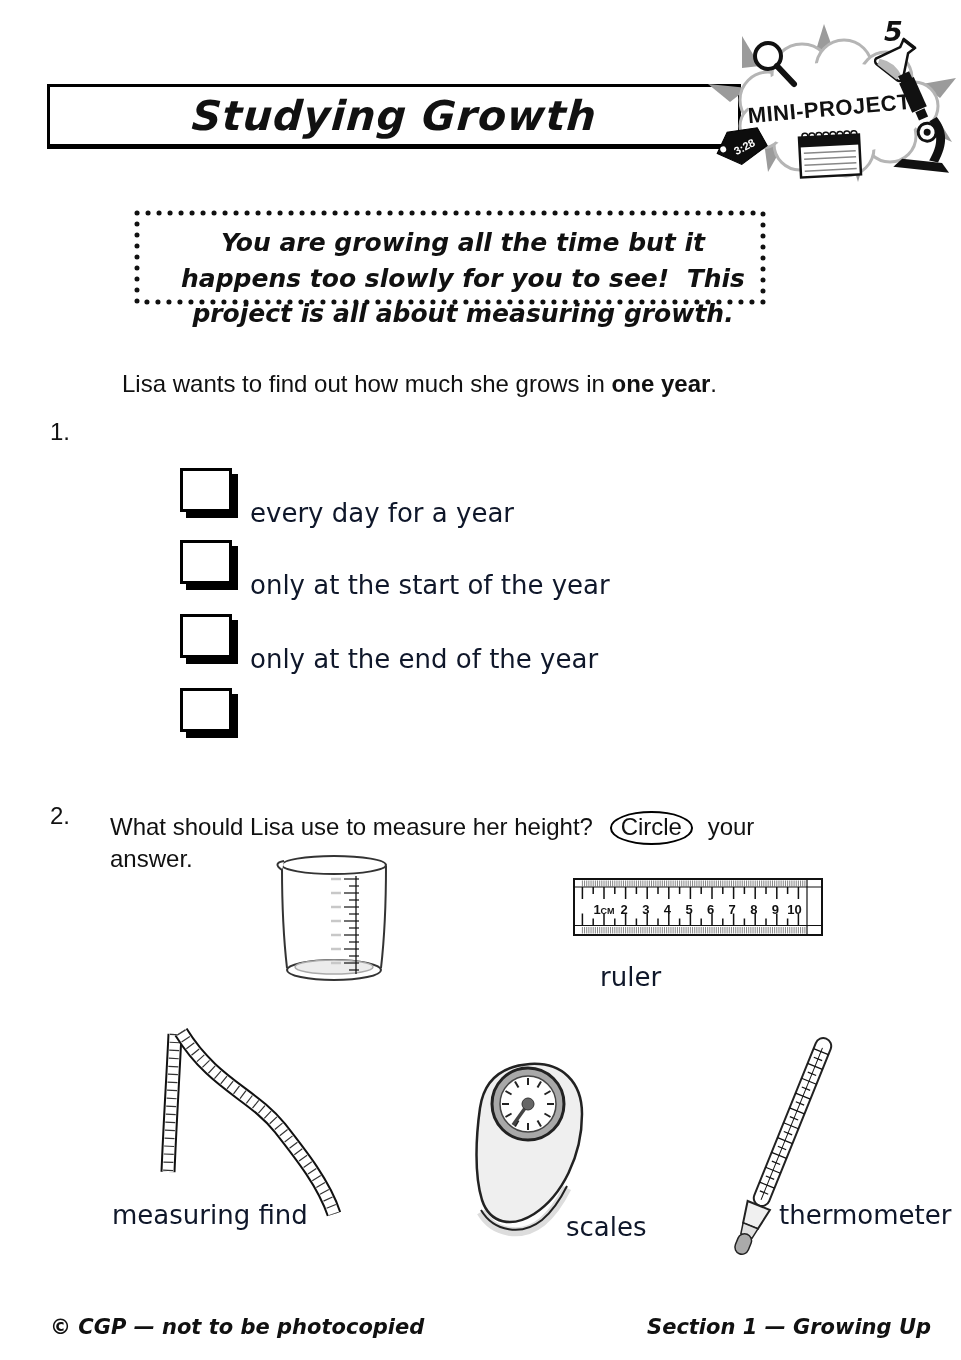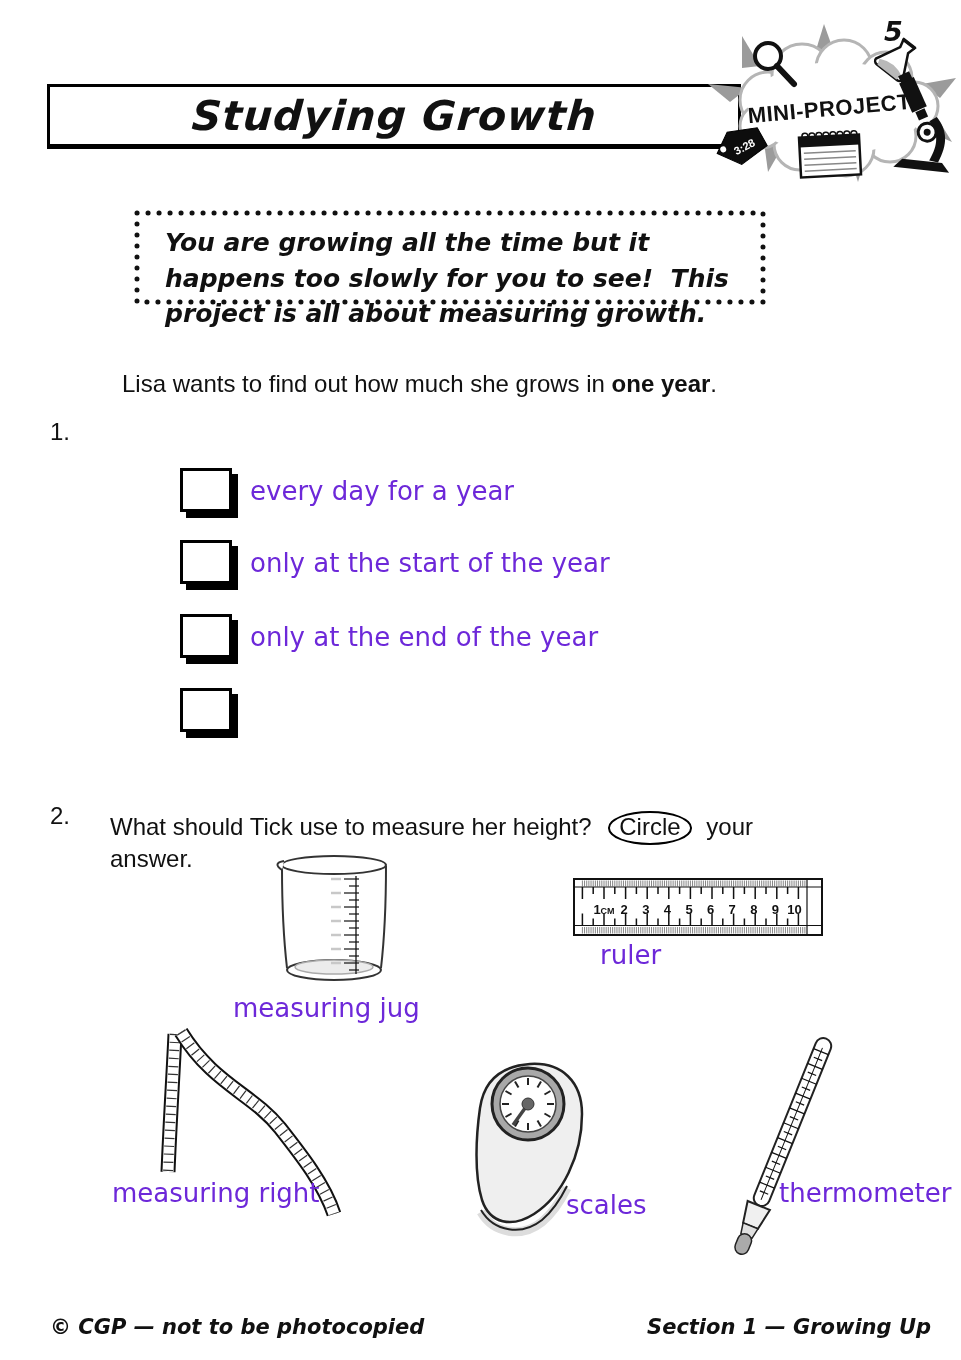--- a/index.html
+++ b/index.html
@@ -8,27 +8,27 @@
   .abs{position:absolute;}
 
   
   #page-number{left:884px;top:16px;font:italic 700 27px "DejaVu Sans",sans-serif;}
   #title-box{left:47px;top:84px;width:688px;height:57px;border:3px solid #000;
              border-bottom-width:5px;background:#fff;display:flex;align-items:center;justify-content:center;}
   #title-text{font:italic 700 41px "DejaVu Sans",sans-serif;letter-spacing:1px;transform:skewX(-4deg);}
 
   
   #intro-box{left:133px;top:209px;width:634px;height:97px;}
-  #intro-text{left:32px;top:16px;width:584px;font:italic 700 25px "DejaVu Sans",sans-serif;
-              line-height:1.42;white-space:pre-wrap;}
+  #intro-text{left:38px;top:16px;width:584px;font:italic 700 25px "DejaVu Sans",sans-serif;
+              line-height:1.42;white-space:pre-wrap;text-align:center;}
 
   
   .body-text{font:400 24px "Liberation Sans",sans-serif;white-space:pre-wrap;}
   .q-num{font:400 24px "Liberation Sans",sans-serif;}
-  .hand{font:400 26px "DejaVu Sans",sans-serif;color:#6d28d9;}
+  .hand{font:400 26px "DejaVu Sans",sans-serif;color:#0f172a;margin-top:22px;}
 
   .checkbox{width:46px;height:38px;background:#fff;border:3px solid #000;box-shadow:6px 6px 0 #000;}
 
   #circle-oval{display:inline-block;border:2.5px solid #000;border-radius:50%;
                padding:0 9px 2px 9px;margin:9px 8px 0 10px;line-height:1.15;}
 
   .item-label{}
   .ruler-num{font:700 13px "Liberation Sans",sans-serif;fill:#111;}
   .ruler-num.cm{font-variant:small-caps;}
   #footer-left,#footer-right{font:italic 700 21px "DejaVu Sans",sans-serif;text-align:center;}
@@ -141,21 +141,21 @@
 
   <div class="abs checkbox" style="left:180px;top:540px;"></div>
   <div class="abs hand" style="left:250px;top:548px;">only at the start of the year</div>
 
   <div class="abs checkbox" style="left:180px;top:614px;"></div>
   <div class="abs hand" style="left:250px;top:622px;">only at the end of the year</div>
 
   <div class="abs checkbox" style="left:180px;top:688px;"></div>
 
   <div class="abs q-num" style="left:50px;top:802px;">2.</div>
-  <div class="abs body-text" style="left:110px;top:802px;width:720px;"><span>What should Tick use to measure her height? </span><span id="circle-oval">Circle</span><span> your answer.</span></div>
+  <div class="abs body-text" style="left:110px;top:802px;width:720px;"><span>What should Lisa use to measure her height? </span><span id="circle-oval">Circle</span><span> your answer.</span></div>
 
   <svg class="abs" style="left:268px;top:850px;" width="135" height="145" viewBox="0 0 135 145">
     <ellipse cx="66" cy="120" rx="47" ry="10" fill="#fff" stroke="#333" stroke-width="2"></ellipse>
     <ellipse cx="66" cy="117" rx="39" ry="7" fill="#ececec" stroke="#aaa" stroke-width="1.5"></ellipse>
     <path d="M14,18 C14,52 16,92 19,118" fill="none" stroke="#333" stroke-width="2"></path>
     <path d="M118,16 C118,52 116,92 113,118" fill="none" stroke="#333" stroke-width="2"></path>
     <ellipse cx="66" cy="15" rx="52" ry="9" fill="#fff" stroke="#333" stroke-width="2"></ellipse>
     <path d="M16,11 Q4,13 14,20" fill="#fff" stroke="#333" stroke-width="2"></path>
     <g id="jug-ticks">
         <line x1="88" y1="26" x2="88" y2="124" stroke="#111" stroke-width="1.3"></line>
@@ -175,21 +175,20 @@
         <line x1="63" y1="85" x2="73" y2="85" stroke="#c8c8c8" stroke-width="2.5"></line>
         <line x1="81" y1="92" x2="91" y2="92" stroke="#111" stroke-width="1.2"></line>
         <line x1="76" y1="99" x2="91" y2="99" stroke="#111" stroke-width="1.2"></line>
         <line x1="63" y1="99" x2="73" y2="99" stroke="#c8c8c8" stroke-width="2.5"></line>
         <line x1="81" y1="106" x2="91" y2="106" stroke="#111" stroke-width="1.2"></line>
         <line x1="76" y1="113" x2="91" y2="113" stroke="#111" stroke-width="1.2"></line>
         <line x1="63" y1="113" x2="73" y2="113" stroke="#c8c8c8" stroke-width="2.5"></line>
         <line x1="81" y1="120" x2="91" y2="120" stroke="#111" stroke-width="1.2"></line>
       </g>
   </svg>
-  <div class="abs hand item-label" style="left:233px;top:993px;width:200px;">measuring jug</div>
 
   <svg class="abs" style="left:573px;top:878px;" width="250" height="58" viewBox="0 0 250 58">
     <rect x="1" y="1" width="248" height="56" fill="#fff" stroke="#111" stroke-width="2"></rect>
     <g id="ruler-ticks">
         <line x1="2" y1="9" x2="248" y2="9" stroke="#111" stroke-width="1"></line>
         <line x1="2" y1="47.5" x2="248" y2="47.5" stroke="#111" stroke-width="1"></line>
         <line x1="234" y1="2" x2="234" y2="56" stroke="#111" stroke-width="1.2"></line>
         <line x1="9.4" y1="2.5" x2="9.4" y2="8.5" stroke="#333" stroke-width="0.6"></line>
         <line x1="9.4" y1="55.5" x2="9.4" y2="49" stroke="#333" stroke-width="0.6"></line>
         <line x1="11.56" y1="2.5" x2="11.56" y2="8.5" stroke="#333" stroke-width="0.6"></line>
@@ -459,21 +458,21 @@
   <svg class="abs" style="left:128px;top:1022px;" width="220" height="210" viewBox="0 0 220 210">
     <g fill="none">
       <path d="M47,12 C45,55 42,100 40,150" stroke="#111" stroke-width="15"></path>
       <path d="M47,12 C45,55 42,100 40,150" stroke="#fff" stroke-width="11"></path>
       <path d="M47,12 C45,55 42,100 40,150" stroke="#333" stroke-width="10" stroke-dasharray="1.2 6.8"></path>
       <path d="M53,10 C85,62 125,72 152,106 C174,134 196,162 206,192" stroke="#111" stroke-width="15"></path>
       <path d="M53,10 C85,62 125,72 152,106 C174,134 196,162 206,192" stroke="#fff" stroke-width="11"></path>
       <path d="M53,10 C85,62 125,72 152,106 C174,134 196,162 206,192" stroke="#333" stroke-width="10" stroke-dasharray="1.2 6.8"></path>
     </g>
   </svg>
-  <div class="abs hand" style="left:112px;top:1178px;">measuring right</div>
+  <div class="abs hand" style="left:112px;top:1178px;">measuring find</div>
 
   <svg class="abs" style="left:450px;top:1038px;" width="155" height="205" viewBox="0 0 155 205">
     <path d="M31,174 C44,196 72,200 92,184 C104,174 112,160 117,150" fill="none" stroke="#ddd" stroke-width="9"></path>
     <path d="M30,70 C34,42 52,28 80,26 C112,24 132,44 132,76 C132,118 112,158 84,176 C62,190 40,186 32,162 C24,136 26,98 30,70 Z" fill="#efefef" stroke="#222" stroke-width="2.5"></path>
     <path d="M31,172 C44,194 72,198 92,182 C104,172 112,158 117,148" fill="none" stroke="#222" stroke-width="2"></path>
     <circle cx="78" cy="66" r="36" fill="#a8a8a8" stroke="#222" stroke-width="3"></circle>
     <circle cx="78" cy="66" r="28" fill="#fff" stroke="#444" stroke-width="1.5"></circle>
     <g id="dial-ticks">
         <line x1="97" y1="66" x2="104" y2="66" stroke="#222" stroke-width="2"></line>
         <line x1="94.45448267190434" y1="75.5" x2="100.51666049839541" y2="79" stroke="#222" stroke-width="2"></line>

